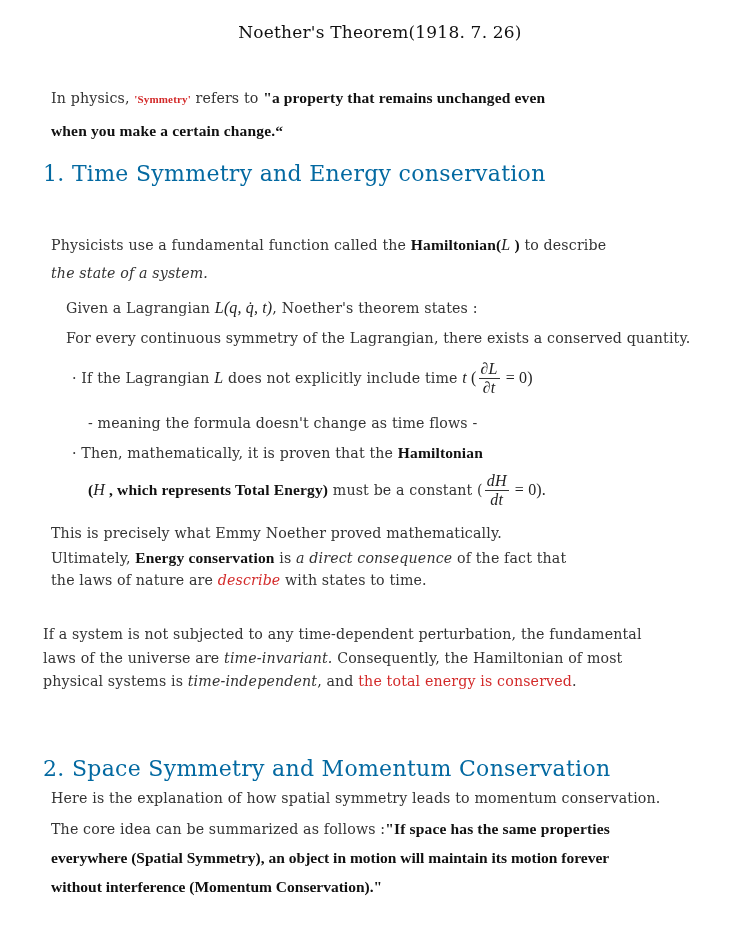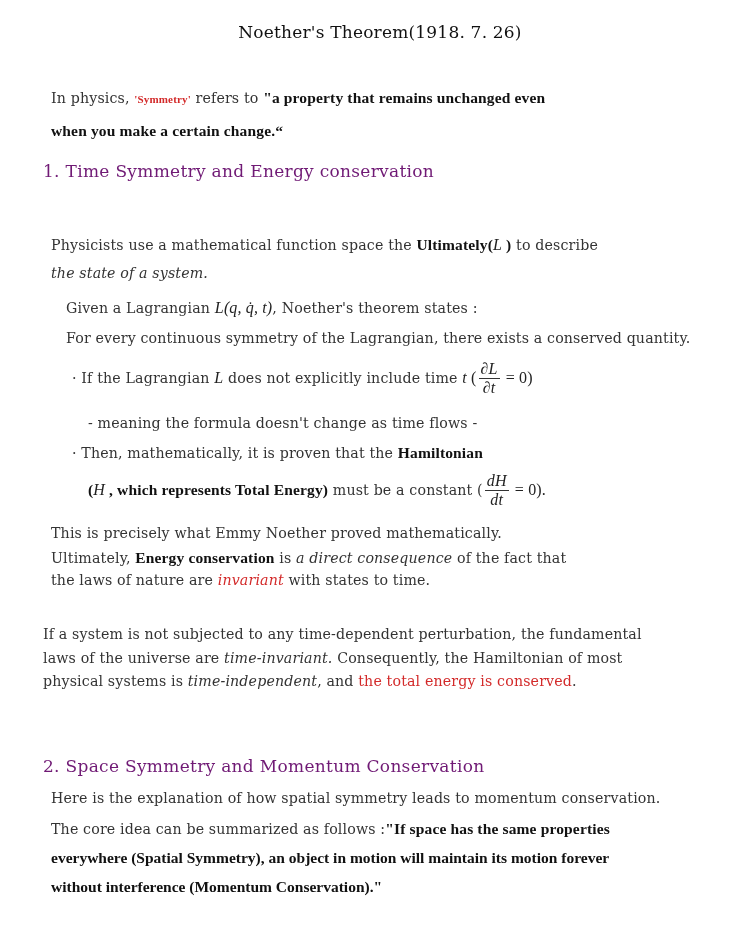--- a/index.html
+++ b/index.html
@@ -1,21 +1,21 @@
 <!DOCTYPE html>
 <html><head>
 <meta charset="utf-8">
 <style>
   html, body { margin: 0; padding: 0; background: #ffffff; }
   body { width: 743px; height: 934px; position: relative; overflow: hidden;
          font-family: "DejaVu Serif", "Liberation Serif", serif; color: #2a2a2a; }
   .abs { position: absolute; white-space: nowrap; }
   .title { font-size: 17px; color: #111; left: 0; width: 760px; text-align: center; top: 22px; letter-spacing: 0.2px; }
   .p { font-size: 14.2px; color: #333; letter-spacing: 0.15px; }
-  .h { font-size: 17px; color: #701a75; letter-spacing: 0.3px; text-align: center; }
+  .h { font-size: 22px; color: #0369a1; letter-spacing: 0.3px; text-align: center; }
   .b { font-weight: bold; color: #111; font-family: "Liberation Serif", "DejaVu Serif", serif; font-size: 15.5px; }
   .red { color: #d32a2a; }
   .redb { color: #d32a2a; font-weight: bold; font-family: "Liberation Serif", serif; font-size: 11px; }
   .i { font-style: italic; }
   .m { font-family: "Liberation Serif", "DejaVu Serif", serif; font-style: italic; font-size: 16px; color: #222; }
   .mr { font-family: "Liberation Serif", "DejaVu Serif", serif; font-size: 16px; color: #222; }
   .frac { display: inline-block; vertical-align: middle; text-align: center; margin: 0 2px; }
   .frac .num { display: block; border-bottom: 1px solid #333; padding: 0 2px; line-height: 18px; }
   .frac .den { display: block; line-height: 18px; }
 </style>
@@ -27,21 +27,21 @@
 <div class="abs p" style="left:51px;top:89px;">
   <span>In physics, </span><span class="redb">'Symmetry'</span><span> refers to </span><span class="b">"a property that remains unchanged even</span>
 </div>
 <div class="abs p" style="left:51px;top:114px;margin-top:8px;">
   <span class="b">when you make a certain change.“</span>
 </div>
 
 <div class="abs h" style="left:43px;top:161px;">1. Time Symmetry and Energy conservation</div>
 
 <div class="abs p" style="left:51px;top:236px;">
-  <span>Physicists use a mathematical function space the </span><span class="b">Ultimately(</span><span class="m">L</span><span class="b"> )</span><span> to describe</span>
+  <span>Physicists use a fundamental function called the </span><span class="b">Hamiltonian(</span><span class="m">L</span><span class="b"> )</span><span> to describe</span>
 </div>
 <div class="abs p i" style="left:51px;top:265px;">the state of a system.</div>
 
 <div class="abs p" style="left:66px;top:299px;">
   <span>Given a Lagrangian </span><span class="m">L</span><span class="m">(q, q̇, t)</span><span>, Noether's theorem states :</span>
 </div>
 <div class="abs p" style="left:66px;top:330px;">For every continuous symmetry of the Lagrangian, there exists a conserved quantity.</div>
 
 <div class="abs p" style="left:72px;top:360px;">
   <span>· If the Lagrangian </span><span class="m">L</span><span>  does not explicitly include time </span><span class="m">t</span><span class="mr"> (</span><span class="frac m"><span class="num">∂L</span><span class="den">∂t</span></span><span class="mr"> = 0)</span>
@@ -53,21 +53,21 @@
 </div>
 <div class="abs p" style="left:88px;top:472px;">
   <span class="b">(</span><span class="m">H</span><span class="b"> , which represents Total Energy)</span><span> must be a constant (</span><span class="frac m"><span class="num">dH</span><span class="den">dt</span></span><span class="mr"> = 0).</span>
 </div>
 
 <div class="abs p" style="left:51px;top:525px;">This is precisely what Emmy Noether proved mathematically.</div>
 <div class="abs p" style="left:51px;top:549px;">
   <span>Ultimately, </span><span class="b">Energy conservation</span><span> is </span><span class="i">a direct consequence</span><span> of the fact that</span>
 </div>
 <div class="abs p" style="left:51px;top:572px;">
-  <span>the laws of nature are </span><span class="i red">invariant</span><span> with states to time.</span>
+  <span>the laws of nature are </span><span class="i red">describe</span><span> with states to time.</span>
 </div>
 
 <div class="abs p" style="left:43px;top:626px;">If a system is not subjected to any time-dependent perturbation, the fundamental</div>
 <div class="abs p" style="left:43px;top:650px;">
   <span>laws of the universe are </span><span class="i">time-invariant.</span><span> Consequently, the Hamiltonian of most</span>
 </div>
 <div class="abs p" style="left:43px;top:673px;">
   <span>physical systems is </span><span class="i">time-independent</span><span>, and </span><span class="red">the total energy is conserved</span><span>.</span>
 </div>
 

